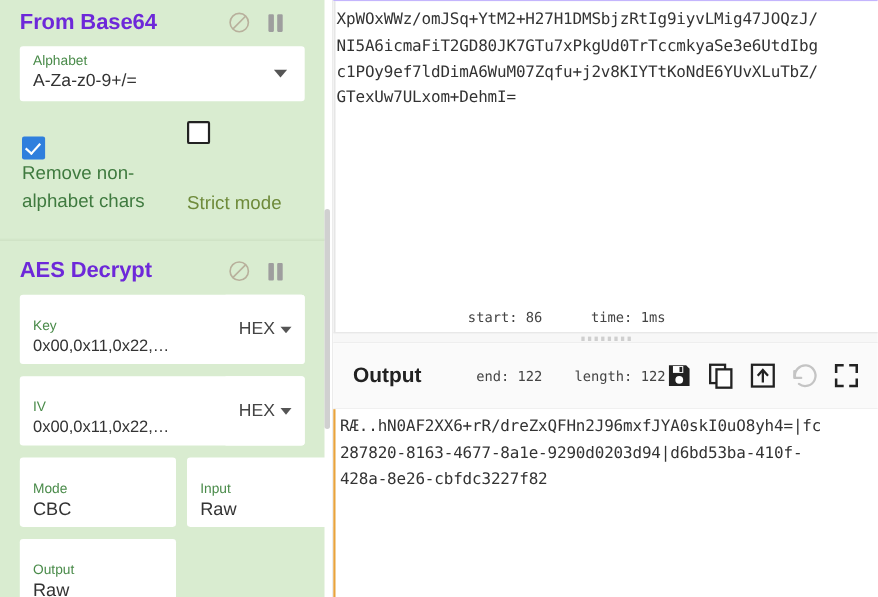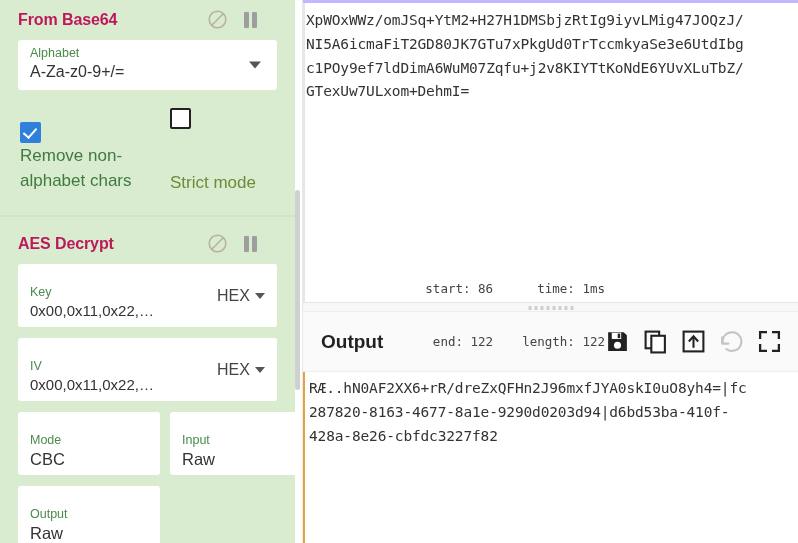--- a/index.html
+++ b/index.html
@@ -35,23 +35,23 @@
     border-bottom: 1px solid #cfe3c5;
     padding: 8px 12px 14px 12px;
   }
   .op-head {
     display: flex;
     align-items: center;
     justify-content: space-between;
     padding: 8px 4px 10px 6px;
   }
   .op-title {
-    font-size: 16px;
+    font-size: 20px;
     font-weight: bold;
-    color: #be185d;
+    color: #6d28d9;
     letter-spacing: -0.1px;
   }
   .op-icons { display: flex; align-items: center; gap: 16px; padding-right: 22px; }
   .icon-disable { width: 21px; height: 21px; display: block; }
   .icon-breakpoint { display: flex; gap: 3px; }
   .icon-breakpoint span {
     display: block; width: 5px; height: 16px; background: #9e9e9e; border-radius: 1px;
   }
 
   
@@ -181,21 +181,21 @@
     display: flex;
     flex-direction: column;
     background: #ffffff;
   }
 
   
   #input-area {
     position: relative;
     height: 302px;
     background: #ffffff;
-    border-top: 3px solid #c4b5fd;
+    border-top: 1px solid #c4b5fd;
     overflow: hidden;
   }
   #input-text {
     font-family: "DejaVu Sans Mono", monospace;
     font-size: 14.5px;
     line-height: 23.8px;
     color: #333333;
     padding: 6px 2px 0 3px;
     white-space: pre;
     letter-spacing: -0.15px;

